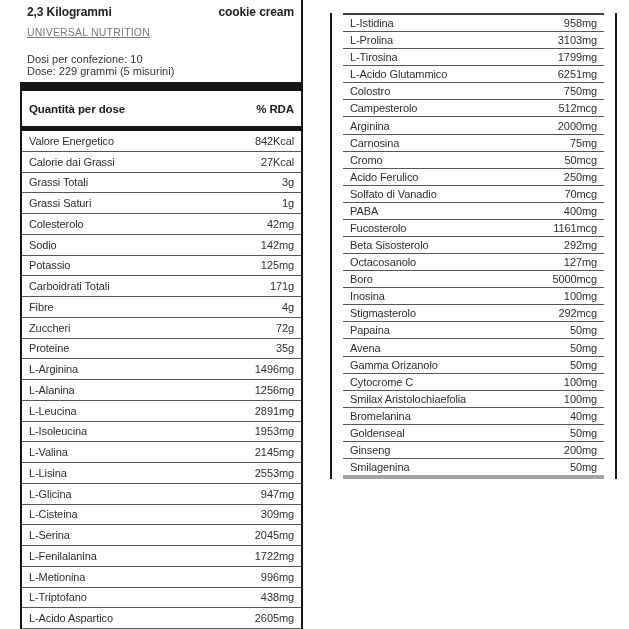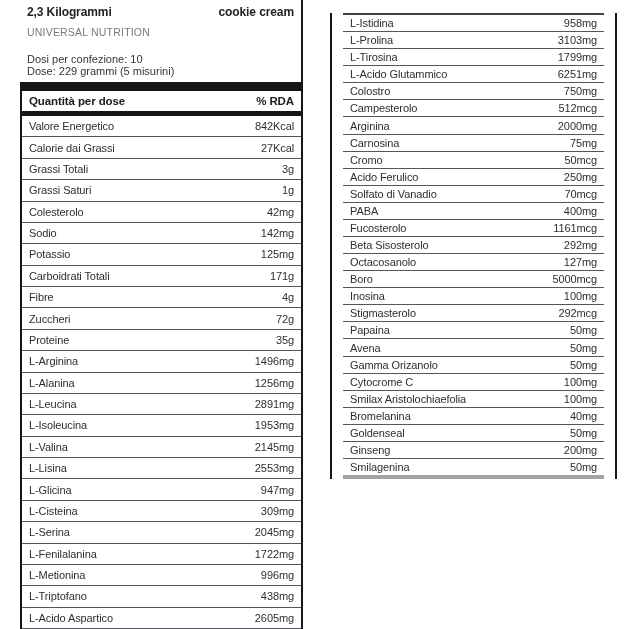--- a/index.html
+++ b/index.html
@@ -29,33 +29,34 @@
     padding:5px 7px 14px 7px;
   }
   .lp-title-row{
     display:flex;justify-content:space-between;align-items:baseline;
     font-size:12px;font-weight:bold;color:#222224;
     letter-spacing:-0.1px;
   }
   .lp-brand{
     margin-top:7px;font-size:10.5px;color:var(--muted);
     letter-spacing:0.2px;
+    text-decoration:underline;
   }
   .lp-dosi{margin-top:15px;font-size:11px;color:#353537;}
   .lp-dose{font-size:11px;color:#353537;}
 
   .lp-table{
     flex:1;display:flex;flex-direction:column;
     border-left:2px solid var(--bar);
     box-sizing:border-box;
   }
   .bar-thick{height:9px;background:var(--bar);flex:none;}
   .bar-thin{height:5px;background:var(--bar);flex:none;}
   .col-head{
-    height:20px;flex:none;
+    height:35px;flex:none;
     display:flex;justify-content:space-between;align-items:center;
     padding:0 7px;font-size:11.5px;font-weight:bold;color:#202022;
     letter-spacing:-0.1px;
   }
   .rows{flex:1;display:flex;flex-direction:column;}
   .row{
     flex:1;box-sizing:border-box;
     display:flex;justify-content:space-between;align-items:center;
     padding:0 7px;
     border-bottom:1.5px solid var(--sep);

